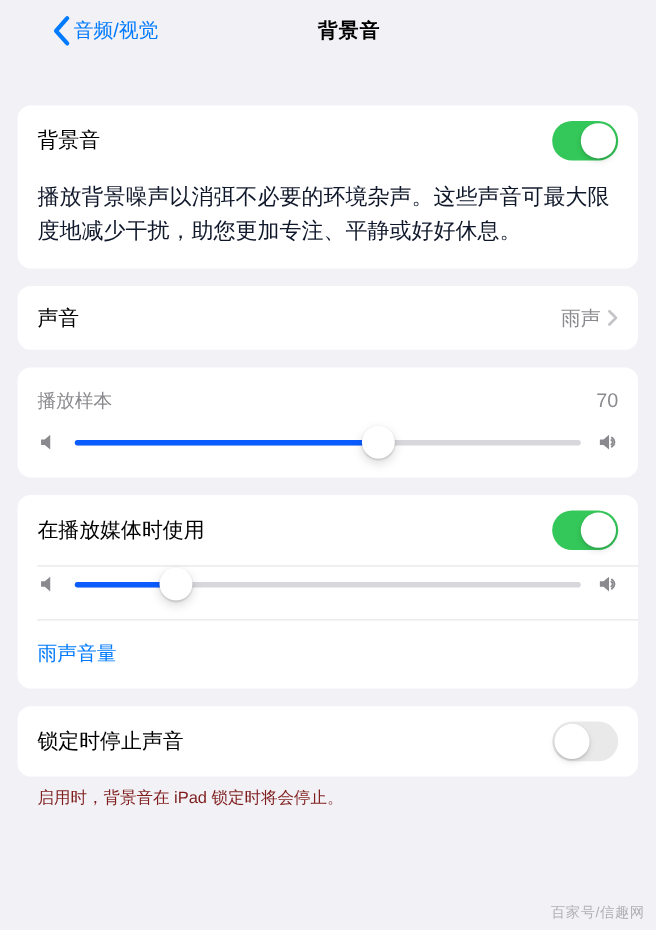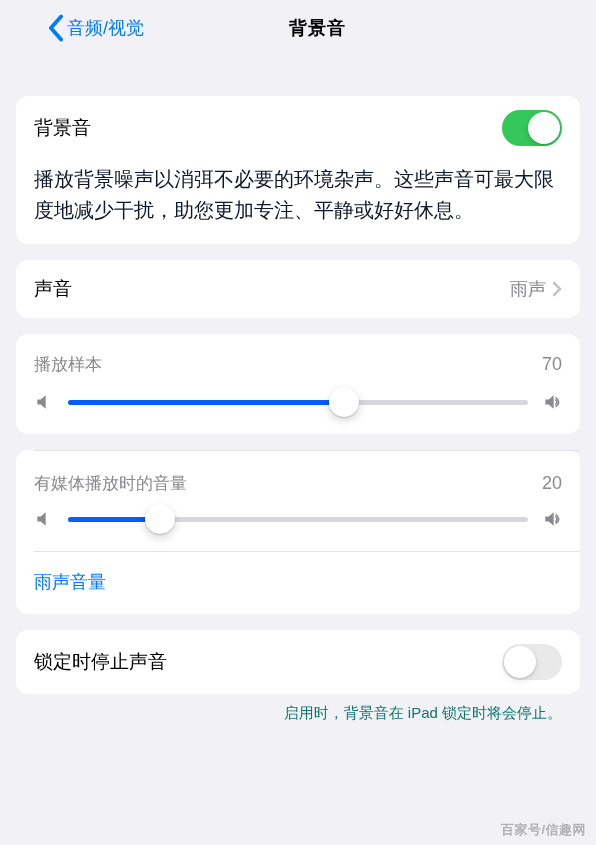--- a/index.html
+++ b/index.html
@@ -130,34 +130,32 @@
 
     .link {
       color: #007aff;
       font-size: 18px;
       padding: 0 18px 20px;
       display: block;
       cursor: pointer;
     }
 
     .footer-global {
-      color: #0f766e;
+      color: #7f1d1d;
       font-size: 15px;
       padding: 2px 34px 0;
-      text-align: right;
     }
 
     .watermark {
       position: absolute;
       right: 10px;
       bottom: 6px;
       font-size: 13px;
       color: rgba(120,120,130,.55);
       letter-spacing: .5px;
-      font-weight: bold;
     }
   </style>
 </head>
 <body>
 
 <div class="header">
   <div class="back">
     <svg viewBox="0 0 12 22">
       <path d="M10 2 L2 11 L10 20" fill="none" stroke="#007aff" stroke-width="3" stroke-linecap="round" stroke-linejoin="round"></path>
     </svg>
@@ -201,25 +199,25 @@
     </div>
     <svg class="vol-icon" viewBox="0 0 24 24">
       <path d="M4 9v6h4l6 5V4L8 9H4z"></path>
       <path d="M17 7c1.8 1.2 3 3 3 5s-1.2 3.8-3 5" fill="none" stroke="#8a8a8e" stroke-width="2" stroke-linecap="round"></path>
       <path d="M16.5 9.5c.9.6 1.5 1.5 1.5 2.5s-.6 1.9-1.5 2.5" fill="none" stroke="#8a8a8e" stroke-width="2" stroke-linecap="round"></path>
     </svg>
   </div>
 </div>
 
 <div class="group">
+  <div class="row label-row">
+    <span>在播放媒体时使用</span>
+    <div class="toggle on"></div>
+  </div>
   <div class="separator"></div>
-  <div class="row" style="padding-top:18px;padding-bottom:6px;">
-    <span class="muted" style="font-size:17px;">有媒体播放时的音量</span>
-    <span class="muted" style="font-size:18px;">20</span>
-  </div>
   <div class="slider-wrap">
     <svg class="vol-icon" viewBox="0 0 24 24">
       <path d="M4 9v6h4l6 5V4L8 9H4z"></path>
     </svg>
     <div class="slider">
       <div class="fill" style="width:20%"></div>
       <div class="thumb" style="left:20%"></div>
     </div>
     <svg class="vol-icon" viewBox="0 0 24 24">
       <path d="M4 9v6h4l6 5V4L8 9H4z"></path>

